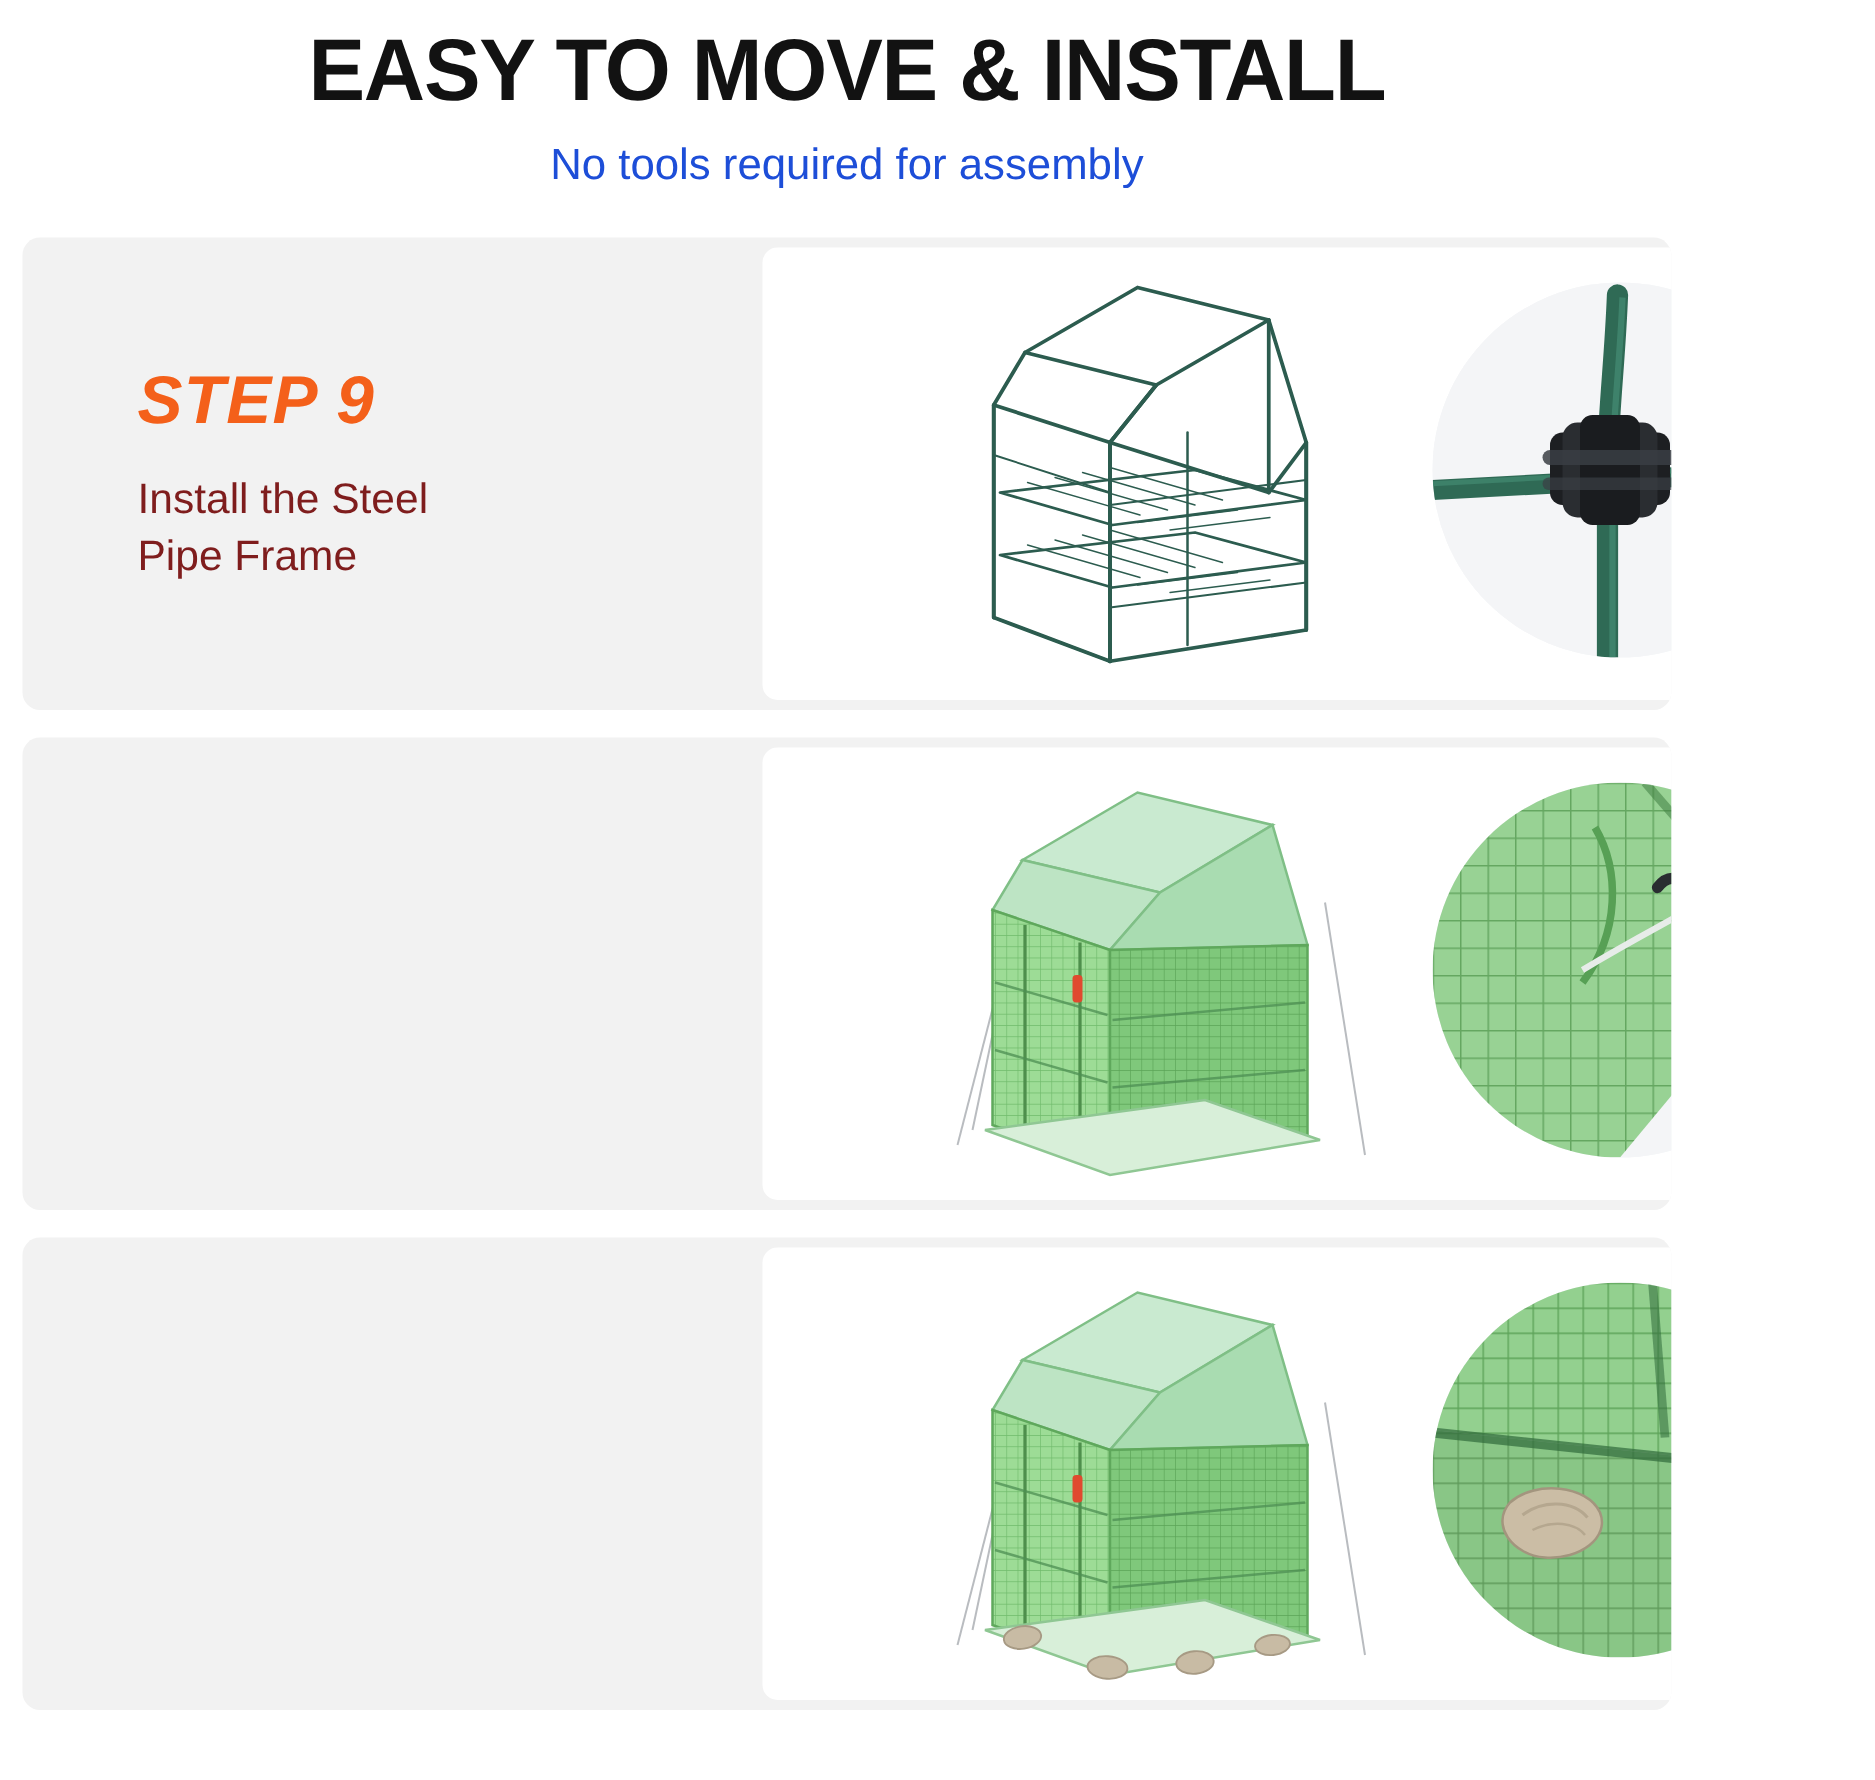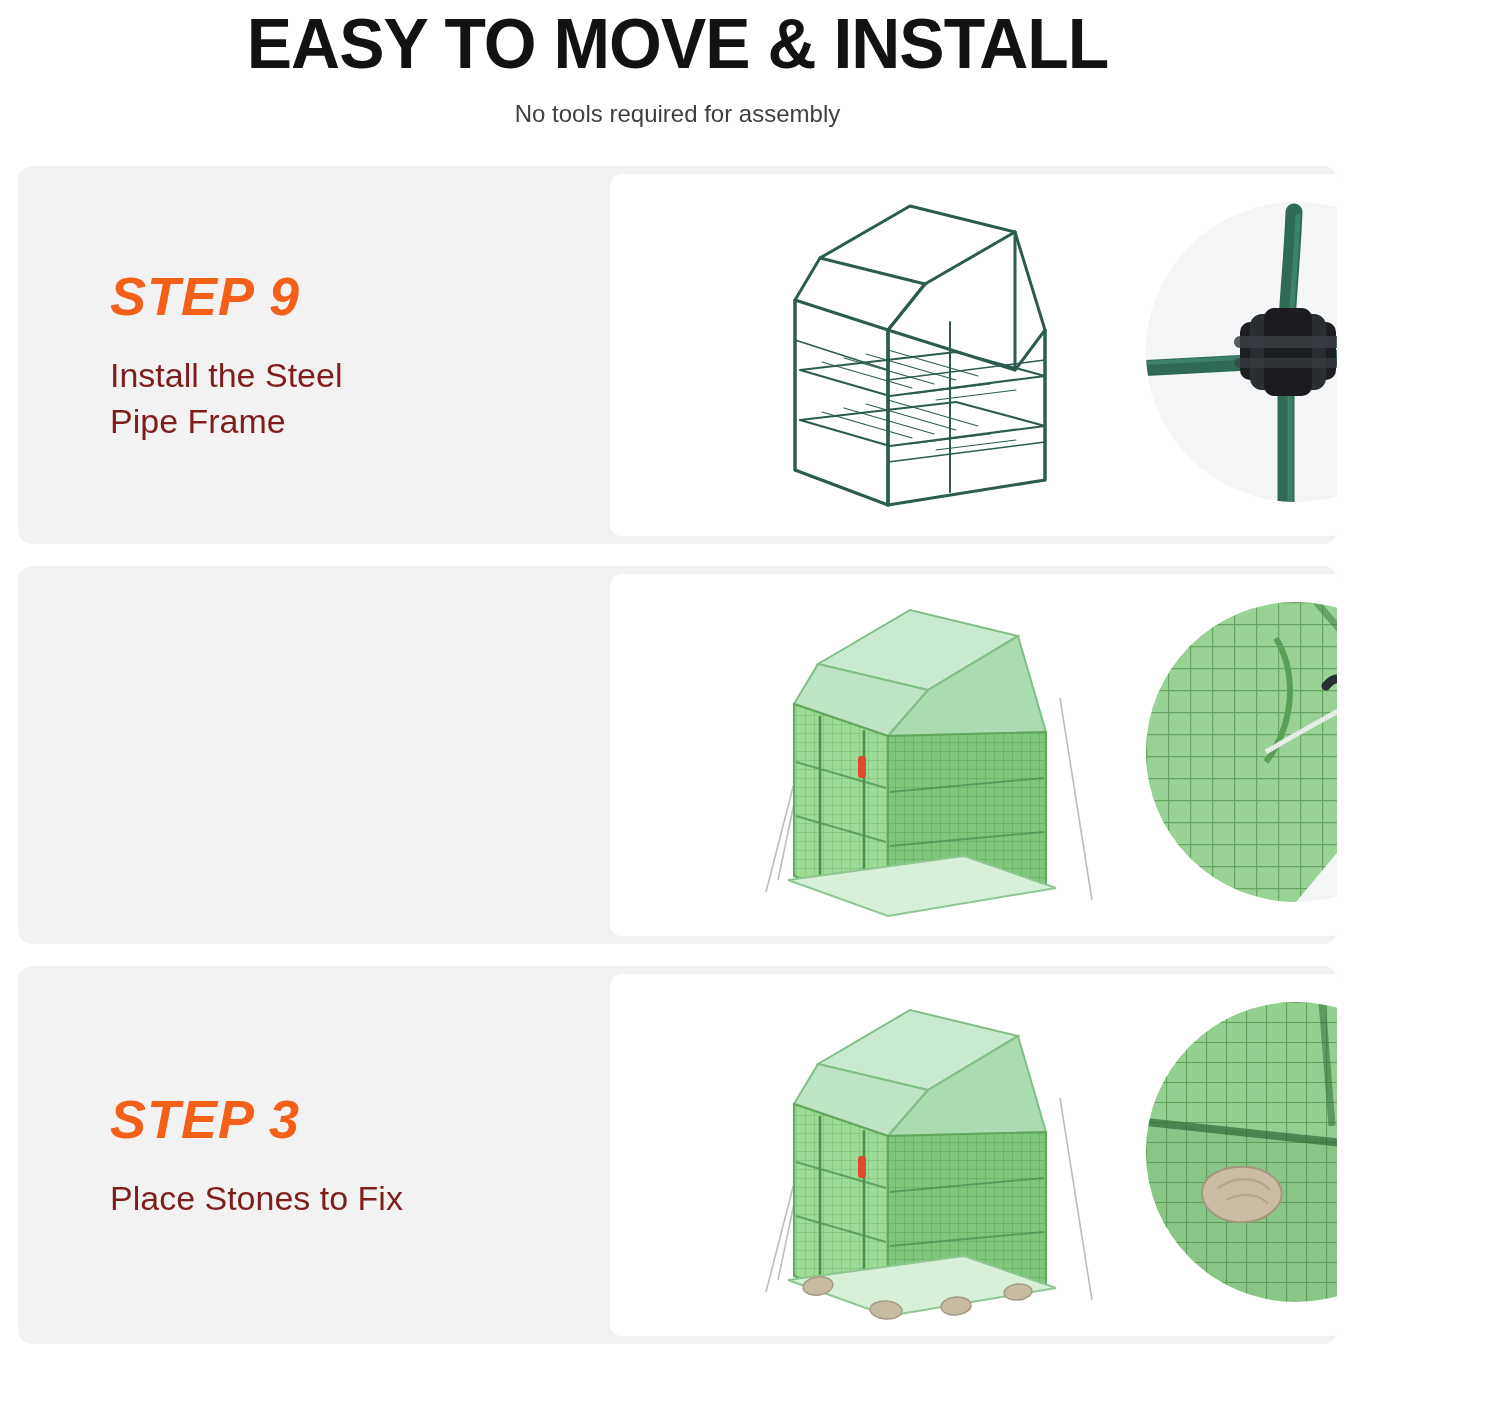--- a/index.html
+++ b/index.html
@@ -13,40 +13,40 @@
     font-family: "Liberation Sans", sans-serif;
     color: #1a1a1a;
     overflow: hidden;
   }
   .page {
     width: 1355px;
     height: 1424px;
     position: relative;
     background: #ffffff;
     box-sizing: border-box;
-    padding: 0 18px;
+    padding: 12px 18px;
   }
   
   .header {
     text-align: center;
     padding-top: 8px;
   }
   .headline {
     font-size: 70px;
     font-weight: bold;
     letter-spacing: -1px;
     color: #121212;
     line-height: 1.05;
     margin: 0;
     font-stretch: condensed;
     transform: scaleX(0.97);
   }
   .subhead {
-    font-size: 24px;
-    color: #404040;
+    font-size: 35px;
+    color: #1d4ed8;
     margin: 18px 0 0 0;
     font-weight: 400;
   }
   
   .steps {
     margin-top: 38px;
     display: flex;
     flex-direction: column;
     gap: 22px;
   }
@@ -271,24 +271,20 @@
               <path d="M206 86 C196 74 188 74 180 84" stroke="#2a2d31" stroke-width="9" fill="none" stroke-linecap="round"></path>
 
               <path d="M120 150 C170 120 200 106 214 96" stroke="#e7ece9" stroke-width="5" fill="none"></path>
             </svg>
           </div>
         </div>
       </div>
     </div>
 
     <div class="step-row">
-      <div class="step-text">
-        <div class="step-title">STEP 3</div>
-        <div class="step-desc">Place Stones to Fix</div>
-      </div>
       <div class="step-media">
         <div class="media-inner">
           <svg class="product-img" viewBox="0 0 340 350">
             <defs>
               <pattern id="mesh3" width="9" height="9" patternUnits="userSpaceOnUse">
                 <rect width="9" height="9" fill="#9ddc96"></rect>
                 <path d="M0 0 L0 9 M0 0 L9 0" stroke="#6fba6a" stroke-width="1"></path>
               </pattern>
               <pattern id="meshDark3" width="9" height="9" patternUnits="userSpaceOnUse">
                 <rect width="9" height="9" fill="#7fc87b"></rect>

